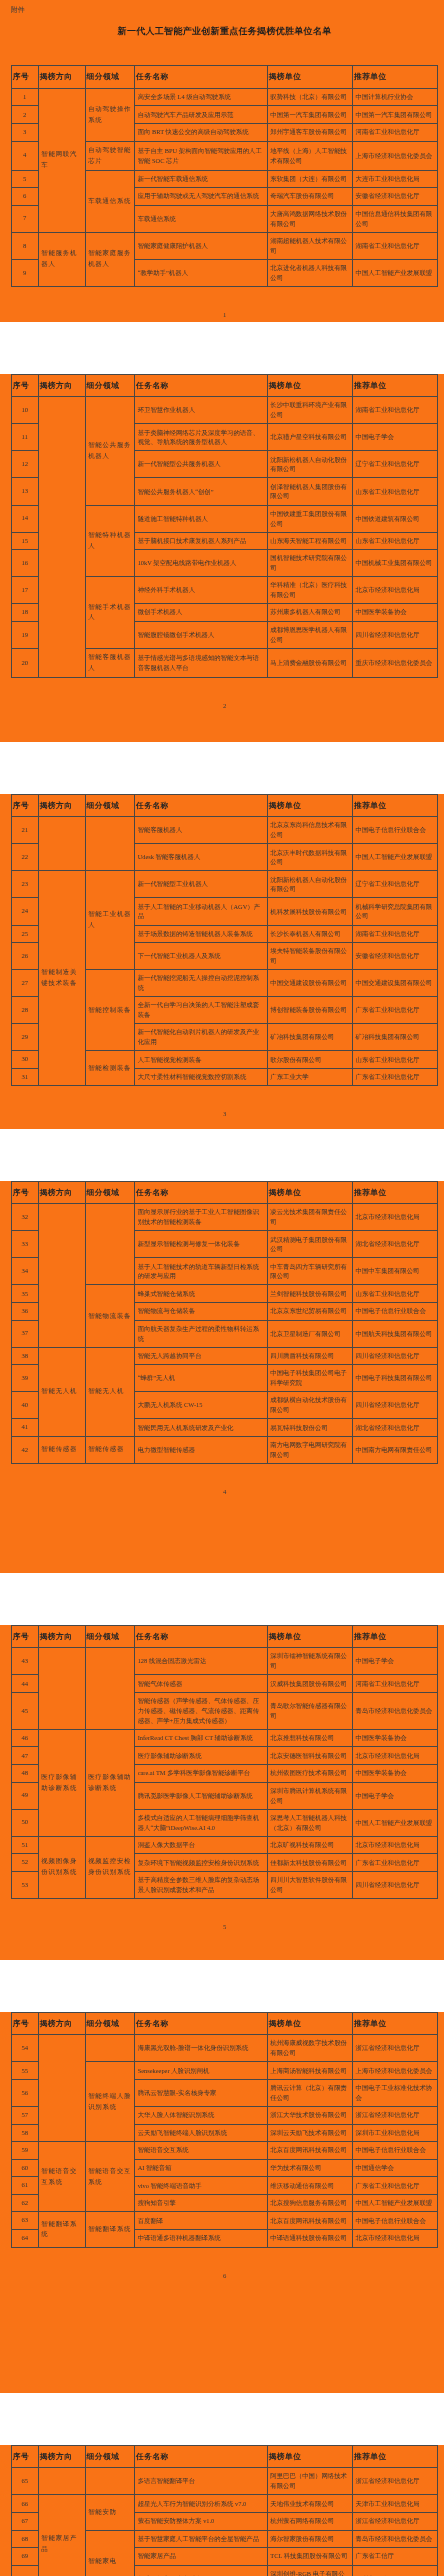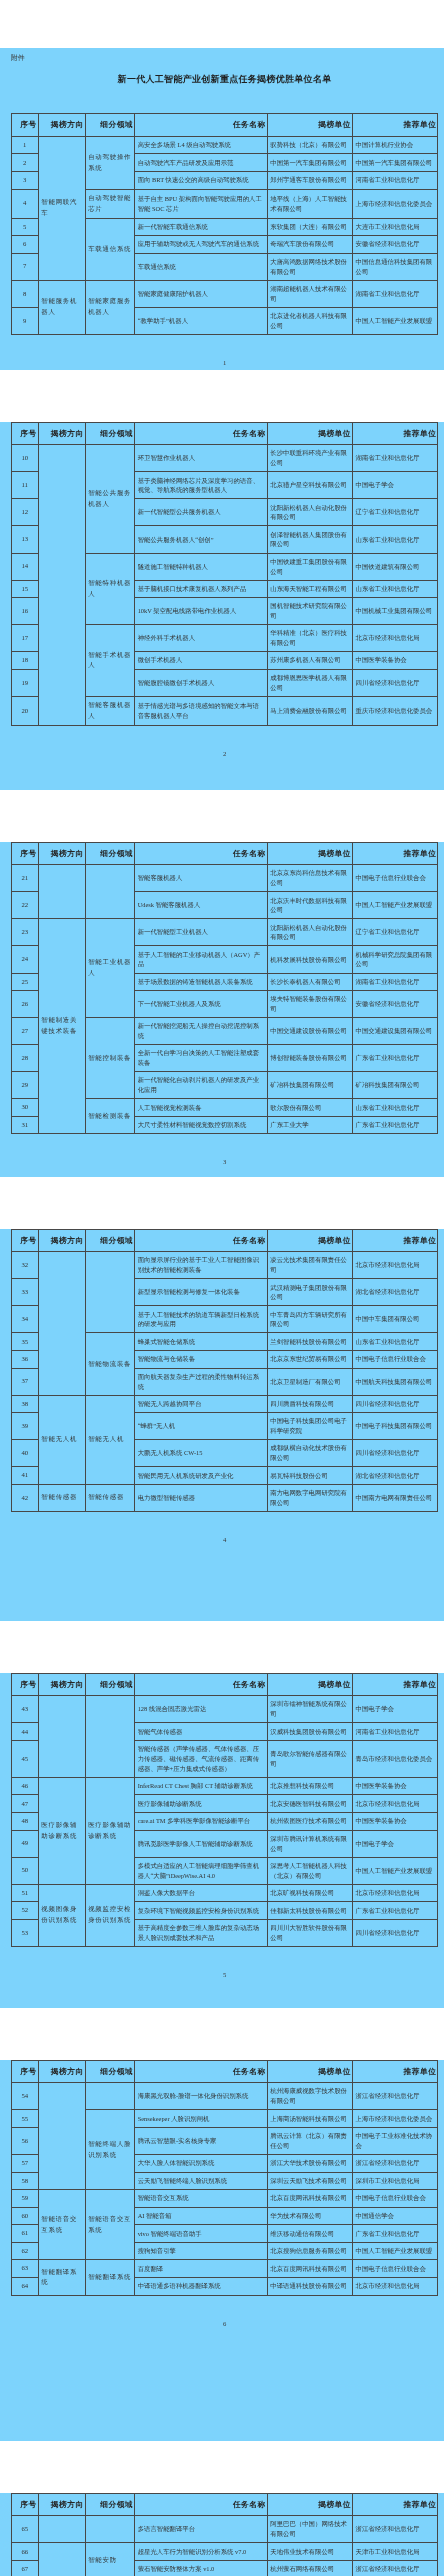--- a/index.html
+++ b/index.html
@@ -1,18 +1,18 @@
 <!DOCTYPE html>
 <html lang="zh" style="font-size:8.2px"><head>
 <meta charset="utf-8">
 <style>
   html,body{margin:0;padding:0;background:#ffffff;}
   body{width:445px;font-family:"Liberation Serif","DejaVu Serif",serif;color:#2e2e2e;}
   #doc-root{width:445px;}
-  .page{position:relative;box-sizing:border-box;padding:0 6.7px 0 10.8px;background:#7dd3fc;margin-top:48px;}
+  .page{position:relative;box-sizing:border-box;padding:0 6.7px 0 10.8px;background:#f97316;}
   .page:nth-of-type(1){min-height:322px;}
   .page:nth-of-type(2){min-height:368px;}
   .page:nth-of-type(3){min-height:335px;}
   .page:nth-of-type(4){min-height:392px;}
   .page:nth-of-type(5){min-height:335px;}
   .page:nth-of-type(6){min-height:381px;}
   .page:nth-of-type(7){min-height:335px;}
   .page:nth-of-type(8){min-height:376px;}
   .page:nth-of-type(9){min-height:335px;}
   .page:nth-of-type(10){min-height:175px;}
@@ -21,21 +21,21 @@
   .page-table{width:100%;border-collapse:collapse;table-layout:fixed;margin-top:52px;border:0.8px solid #3a3a3a;}
   .page:nth-of-type(1) .page-table{margin-top:27px;}
   .page:nth-of-type(10) .page-table{margin-top:40px;}
   .c-no{width:6.3%;}
   .c-dir{width:11%;}
   .c-sub{width:11.6%;}
   .c-task{width:31.1%;}
   .c-unit{width:20%;}
   .c-rec{width:20%;}
   th,td{border:0.5px solid #474747;padding:3.1px 2.6px;vertical-align:middle;word-break:break-all;}
-  th{font-size:7.7px;font-weight:700;color:#262626;padding:5.7px 1px;letter-spacing:0.5px;text-align:right;}
+  th{font-size:7.7px;font-weight:700;color:#262626;padding:5.7px 1px;letter-spacing:0.5px;text-align:left;}
   td{font-size:6.4px;line-height:1.55;color:#333;}
   td.no{text-align:center;font-size:6.7px;}
   td.merge{letter-spacing:0.8px;line-height:1.7;}
   .page-number{text-align:center;font-size:6.7px;color:#3a3a3a;margin-top:24px;}
 </style>
 </head>
 <body>
 
 <div id="doc-root">
     <section class="page">

